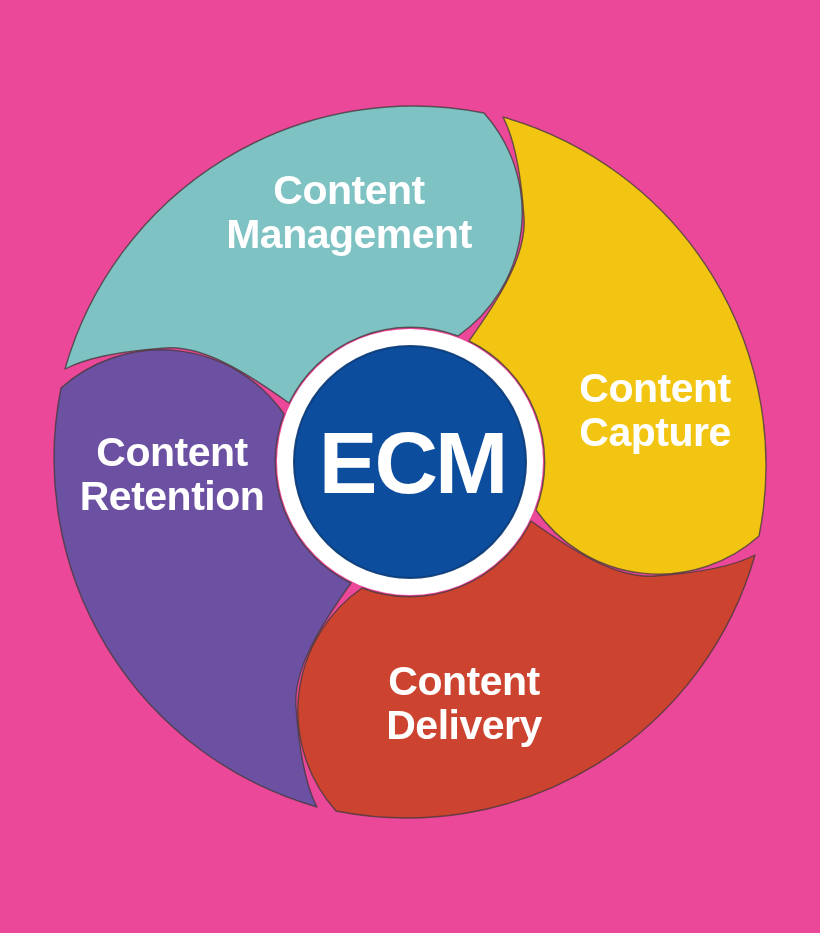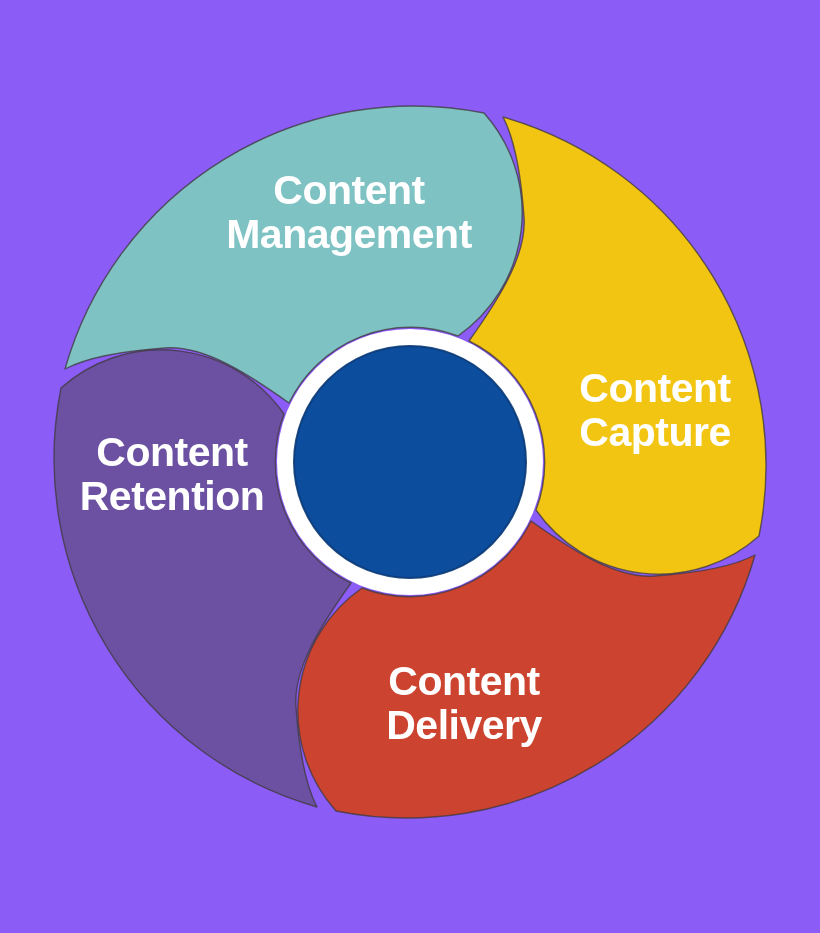--- a/index.html
+++ b/index.html
@@ -5,21 +5,21 @@
   html, body {
     margin: 0;
     padding: 0;
     background: #ffffff;
     font-family: "Liberation Sans", sans-serif;
   }
   .stage {
     position: relative;
     width: 820px;
     height: 933px;
-    background: #8b5cf6;
+    background: #ec4899;
     overflow: hidden;
   }
   .stage svg {
     position: absolute;
     left: 0;
     top: 0;
   }
   .seg-label {
     position: absolute;
     transform: translate(-50%, -50%);
@@ -76,14 +76,15 @@
 
   <div class="seg-label" style="left:655px; top:410px;">Content
 Capture</div>
 
   <div class="seg-label" style="left:464px; top:703px;">Content
 Delivery</div>
 
   <div class="seg-label" style="left:172px; top:474px;">Content
 Retention</div>
 
+  <div class="ecm-label" style="left:412px; top:463px;">ECM</div>
 
 </div>
 
 </body></html>

